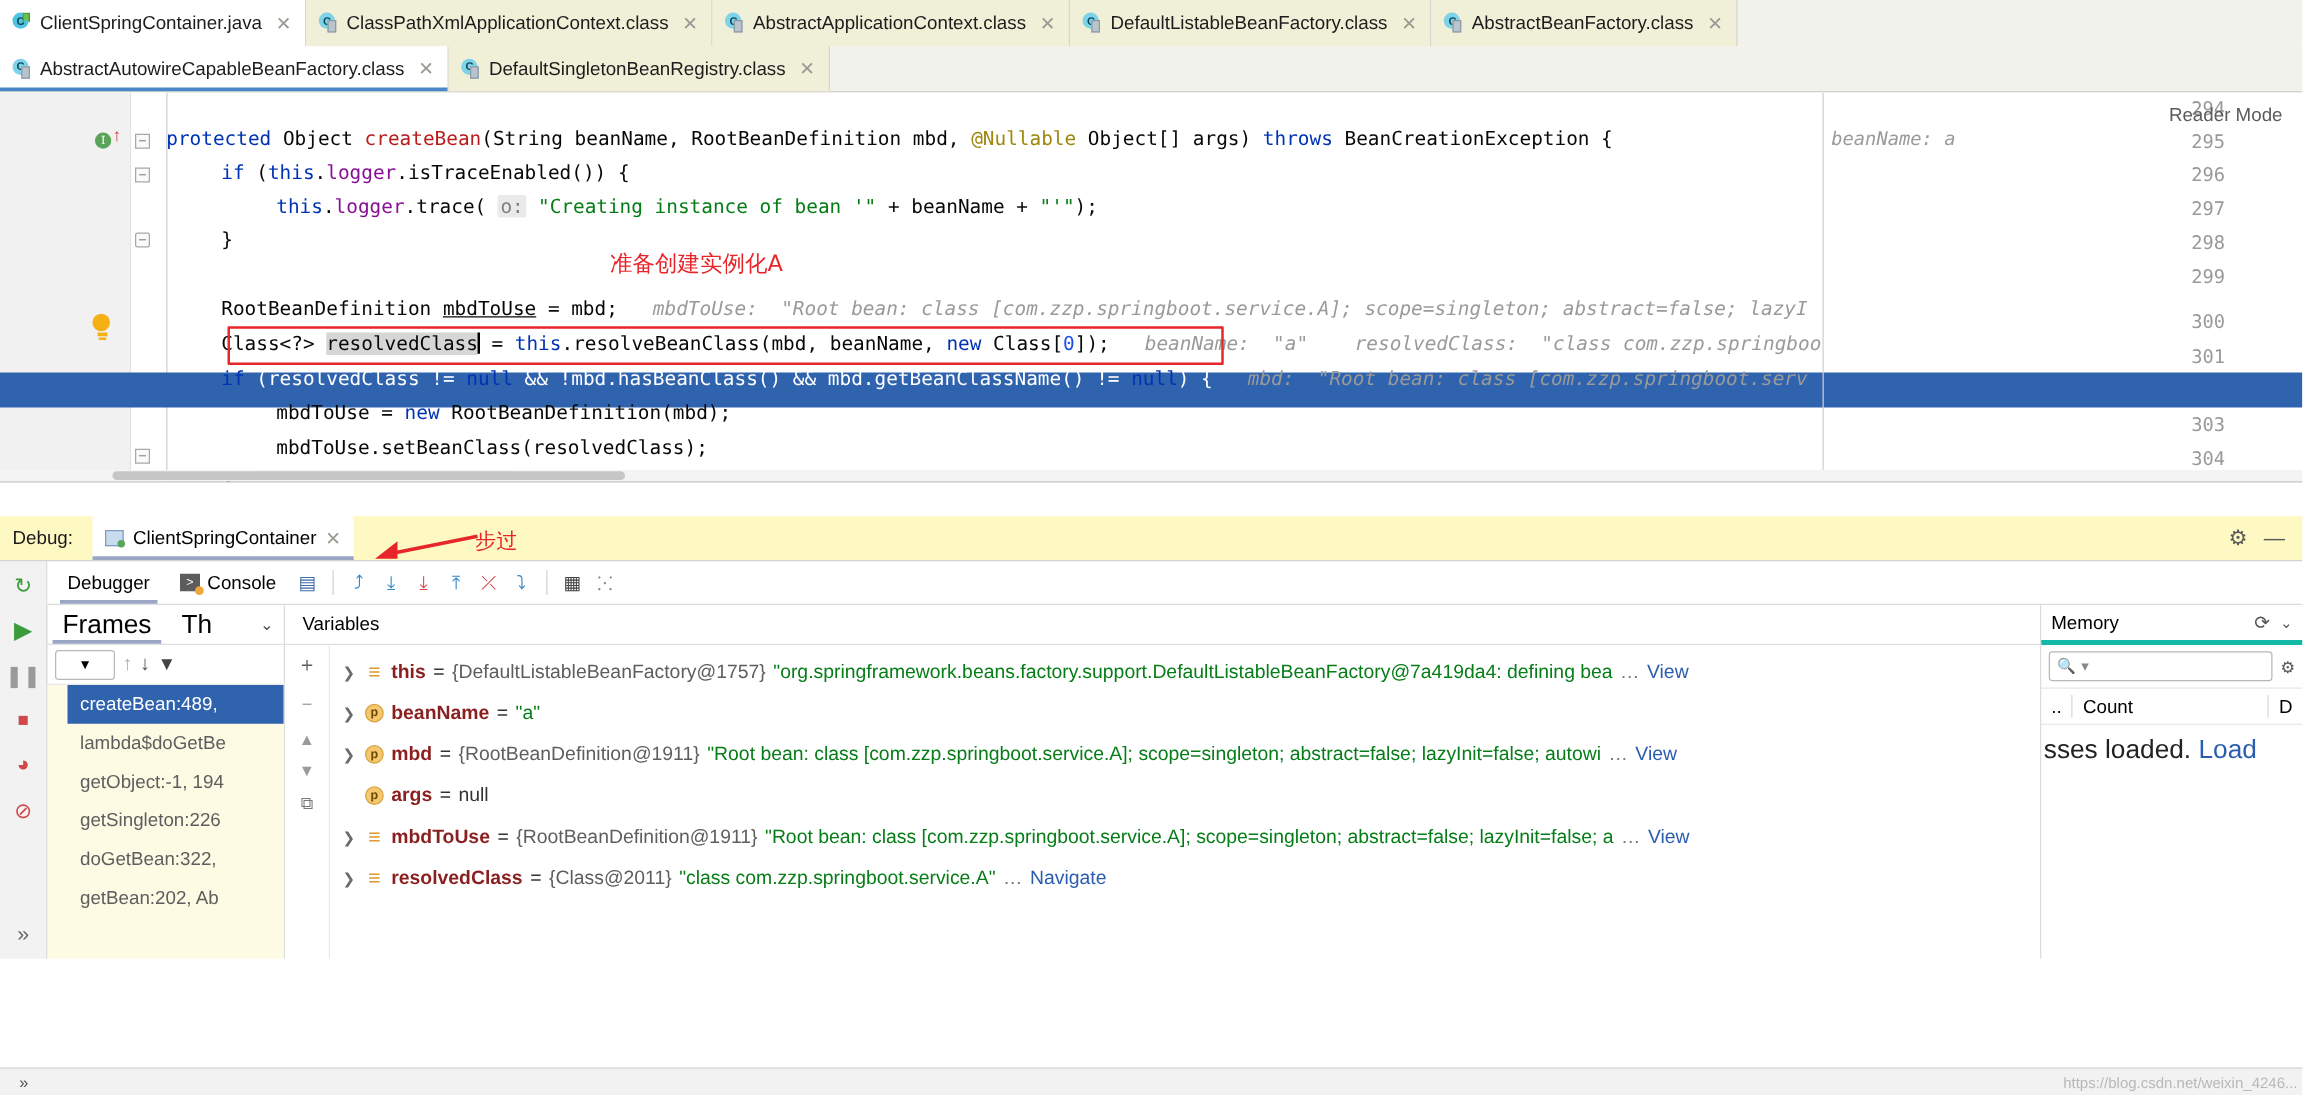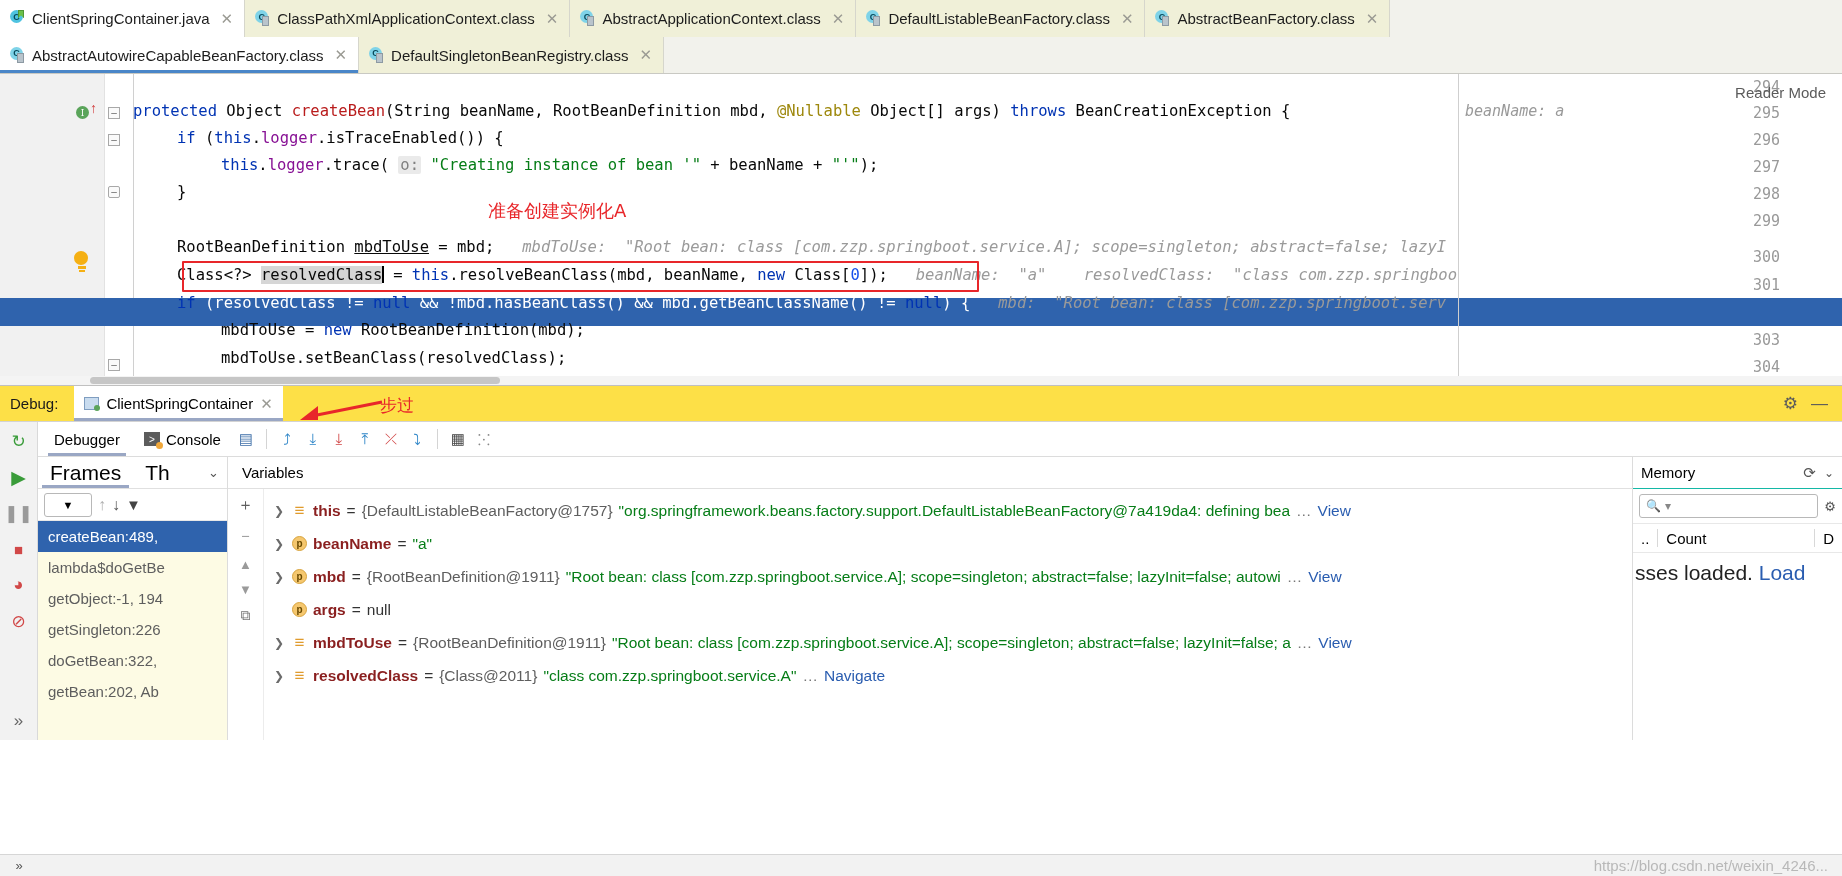--- a/index.html
+++ b/index.html
@@ -121,22 +121,22 @@
   }
   .rightpane-divider{ position:absolute; top:0; bottom:0; width:1px; background:#cfcfcf; }
 
   
   .ehscroll{ position:absolute; left:0; bottom:0; height:9px; background:#f4f4f4; width:100%;}
   .ehscroll .thumb{ position:absolute; left:90px; top:1px; height:7px; width:410px;
     background:#c6c6c6; border-radius:4px;}
 
   
   .dbgheader{
-    height:36px; background:#fde047; display:flex; align-items:center;
-    border-bottom:1px solid #d3d3d3; padding-left:10px; position:relative;
+    height:36px; background:#fef9c3; display:flex; align-items:center;
+    border-bottom:1px solid #d3d3d3; padding-left:10px; position:relative;margin-top:27px;
   }
   .dbgheader .lbl{ font-size:15px; color:#1a1a1a; margin-right:16px;}
   .dbgtab{
     display:flex;align-items:center;gap:7px; height:100%;
     padding:0 10px; background:#ffffff; position:relative; font-size:15px;
   }
   .dbgtab::after{content:"";position:absolute;left:0;right:0;bottom:0;height:3px;background:#9aa7c4;}
   .runicon{ width:15px;height:13px;background:#c9dcef;border:1px solid #7f9dc0; position:relative;}
   .runicon::after{content:"";position:absolute;right:-2px;bottom:-2px;width:6px;height:6px;border-radius:50%;background:#5aa45a;}
   .gearbtn{ position:absolute; right:44px; color:#5b5b5b; font-size:17px;}
@@ -167,21 +167,21 @@
   .panes{ flex:1 1 auto; display:flex; min-height:0; }
 
   .framespane{ width:190px; border-right:1px solid #dcdcdc; display:flex;flex-direction:column; }
   .fp-head{ height:32px; display:flex;align-items:center; gap:0; border-bottom:1px solid #e0e0e0;}
   .fp-tab{ padding:0 12px; font-size:21px; height:100%; display:flex;align-items:center; position:relative;}
   .fp-tab.sel::after{content:"";position:absolute;left:4px;right:4px;bottom:0;height:3px;background:#9aa7c4;}
   .fp-tools{ height:32px; display:flex;align-items:center; gap:6px; padding-left:6px;
              border-bottom:1px solid #e8e8e8;}
   .combo{ width:48px;height:24px;border:1px solid #b8b8b8;border-radius:3px;background:#fff;
           display:flex;align-items:center;justify-content:center;font-size:11px;}
-  .fp-list{ flex:1 1 auto; background:#fdfbe4; overflow:hidden; }
+  .fp-list{ flex:1 1 auto; background:#fdfbe4; overflow:hidden;padding-left:16px; }
   .frow{ height:31px; line-height:31px; padding-left:10px; font-size:15px; color:#5e5e5e;
          white-space:nowrap; overflow:hidden; }
   .frow.sel{ background:#2f63ad; color:#fff; }
 
   .varspane{ flex:1 1 auto; display:flex; flex-direction:column; min-width:0;}
   .vp-head{ height:32px; display:flex;align-items:center; padding-left:14px; font-size:15px;
             border-bottom:1px solid #e0e0e0;}
   .vp-body{ flex:1 1 auto; display:flex; min-height:0; }
   .vp-gutter{ width:36px; border-right:1px solid #ececec; display:flex;flex-direction:column;
               align-items:center; padding-top:6px; gap:10px; font-size:16px; color:#5f5f5f;}
@@ -197,37 +197,37 @@
   .vicon.obj::before{content:"≡"; color:#e09b2d; font-size:17px; line-height:13px;}
   .vname{ color:#8a1f1f; font-weight:bold;}
   .veq{ color:#333; }
   .vid{ color:#5e5e5e; }
   .vstr{ color:#067d17; }
   .vdots{ color:#777;}
   .vlink{ color:#2a5db0;}
 
   .mempane{ width:210px; border-left:1px solid #dcdcdc; display:flex; flex-direction:column; }
   .mem-head{ height:32px; display:flex;align-items:center; gap:8px; padding:0 8px; font-size:15px;
-             border-bottom:1px solid #14b8a6;}
+             border-bottom:4px solid #14b8a6;}
   .mem-head .t{ flex:1 1 auto; }
   .mem-search{ height:34px; display:flex;align-items:center;gap:6px;padding:0 6px;}
   .searchbox{ flex:1 1 auto; height:24px; border:1px solid #b8b8b8; border-radius:3px;
               background:#fff; display:flex;align-items:center; padding-left:6px; gap:4px; font-size:12px;}
   .mem-cols{ height:30px; display:flex;align-items:center; border-top:1px solid #e8e8e8;
              border-bottom:1px solid #e8e8e8; font-size:15px; }
   .mem-col{ padding:0 8px; }
   .mem-colsep{ width:1px;height:18px;background:#d8d8d8;}
   .mem-note{ padding:8px 8px 0 2px; font-size:21px; color:#222; white-space:nowrap;}
 
   
   .statusbar{
     position:absolute; left:0; bottom:0; width:100%; height:22px;
     background:#f2f2f2; border-top:1px solid #d6d6d6; display:flex; align-items:center;
   }
-  .statusbar .wm{ margin-left:auto; margin-right:14px; color:#b8b8b8; font-size:15px;}
+  .statusbar .wm{ margin-left:auto; margin-right:4px; color:#b8b8b8; font-size:12px;}
   .sb-left{ width:38px; text-align:center; color:#555;}
 
   
   .redtxt{ color:#e8262a; font-size:17px; position:absolute;
            font-family:"DejaVu Sans", sans-serif;}
   .redarrow{ position:absolute; }
 </style>
 </head>
 <body>
 

